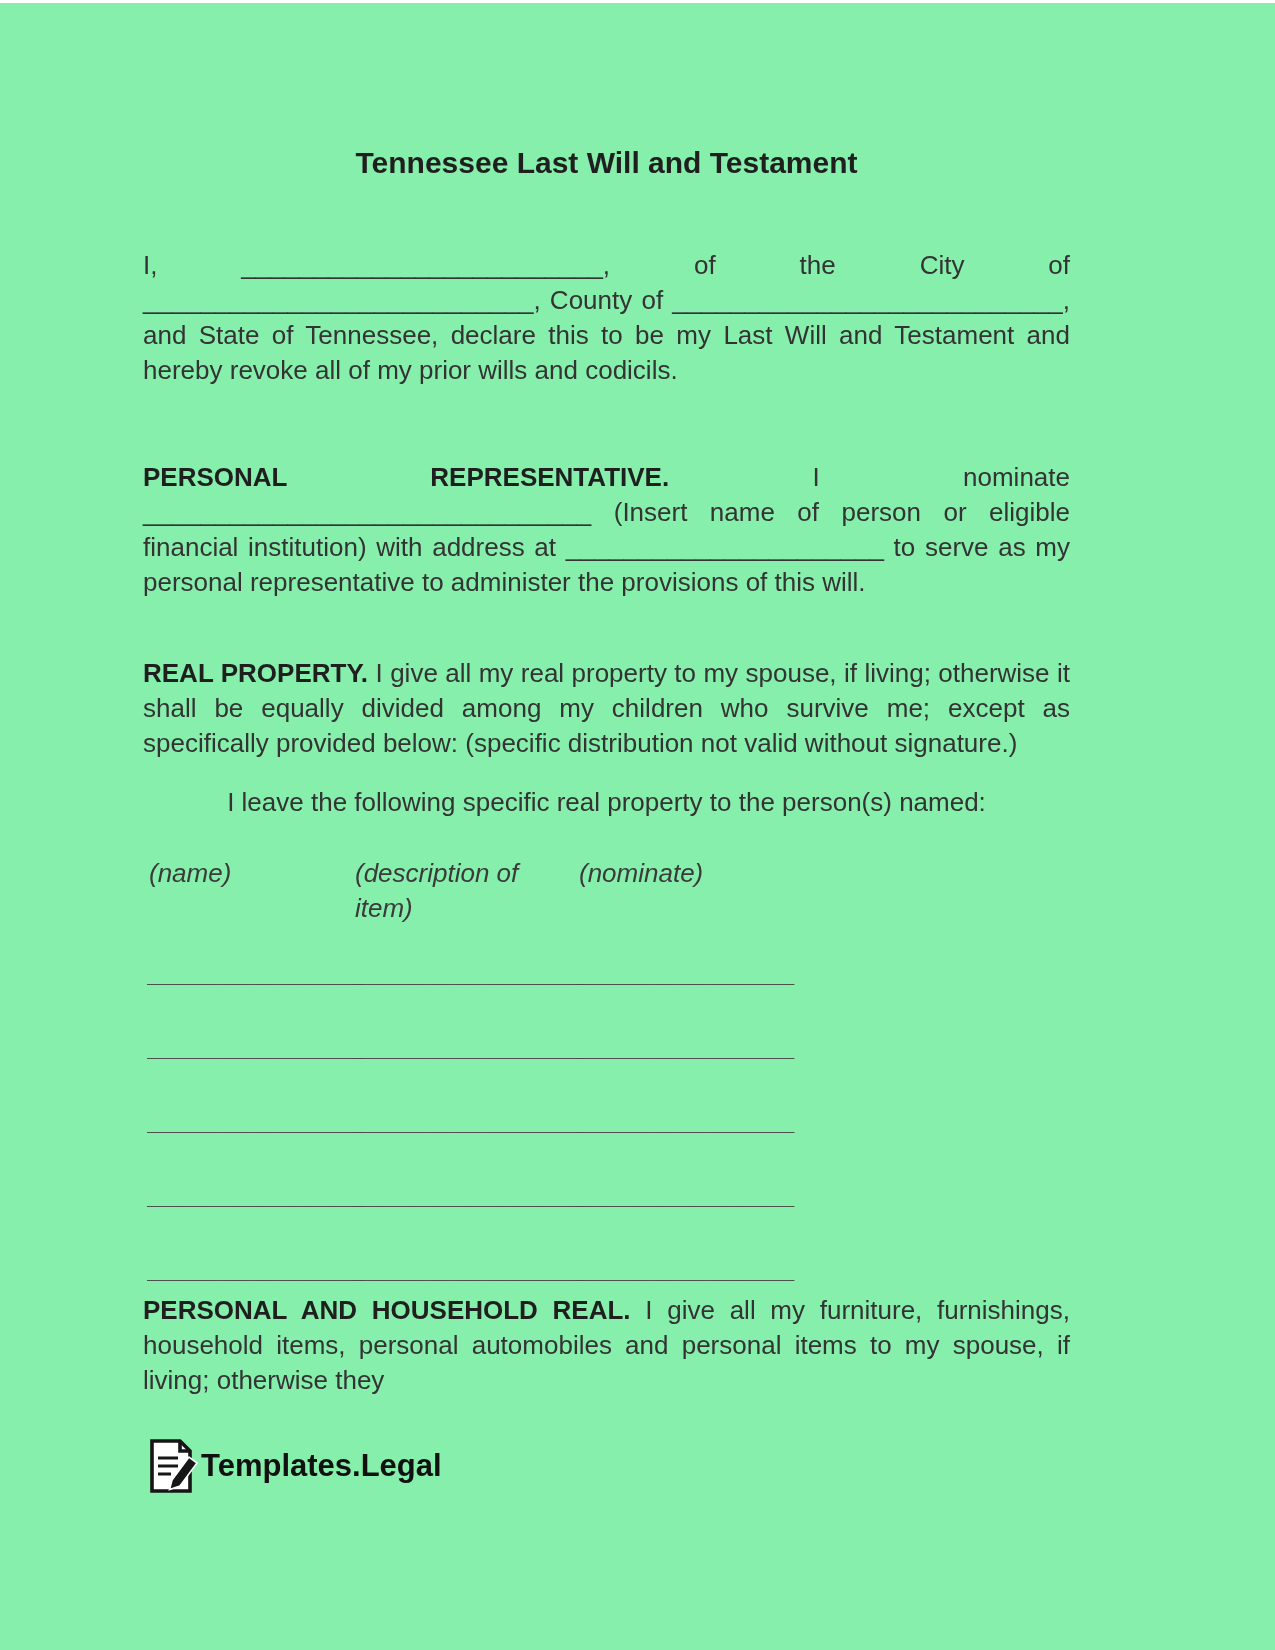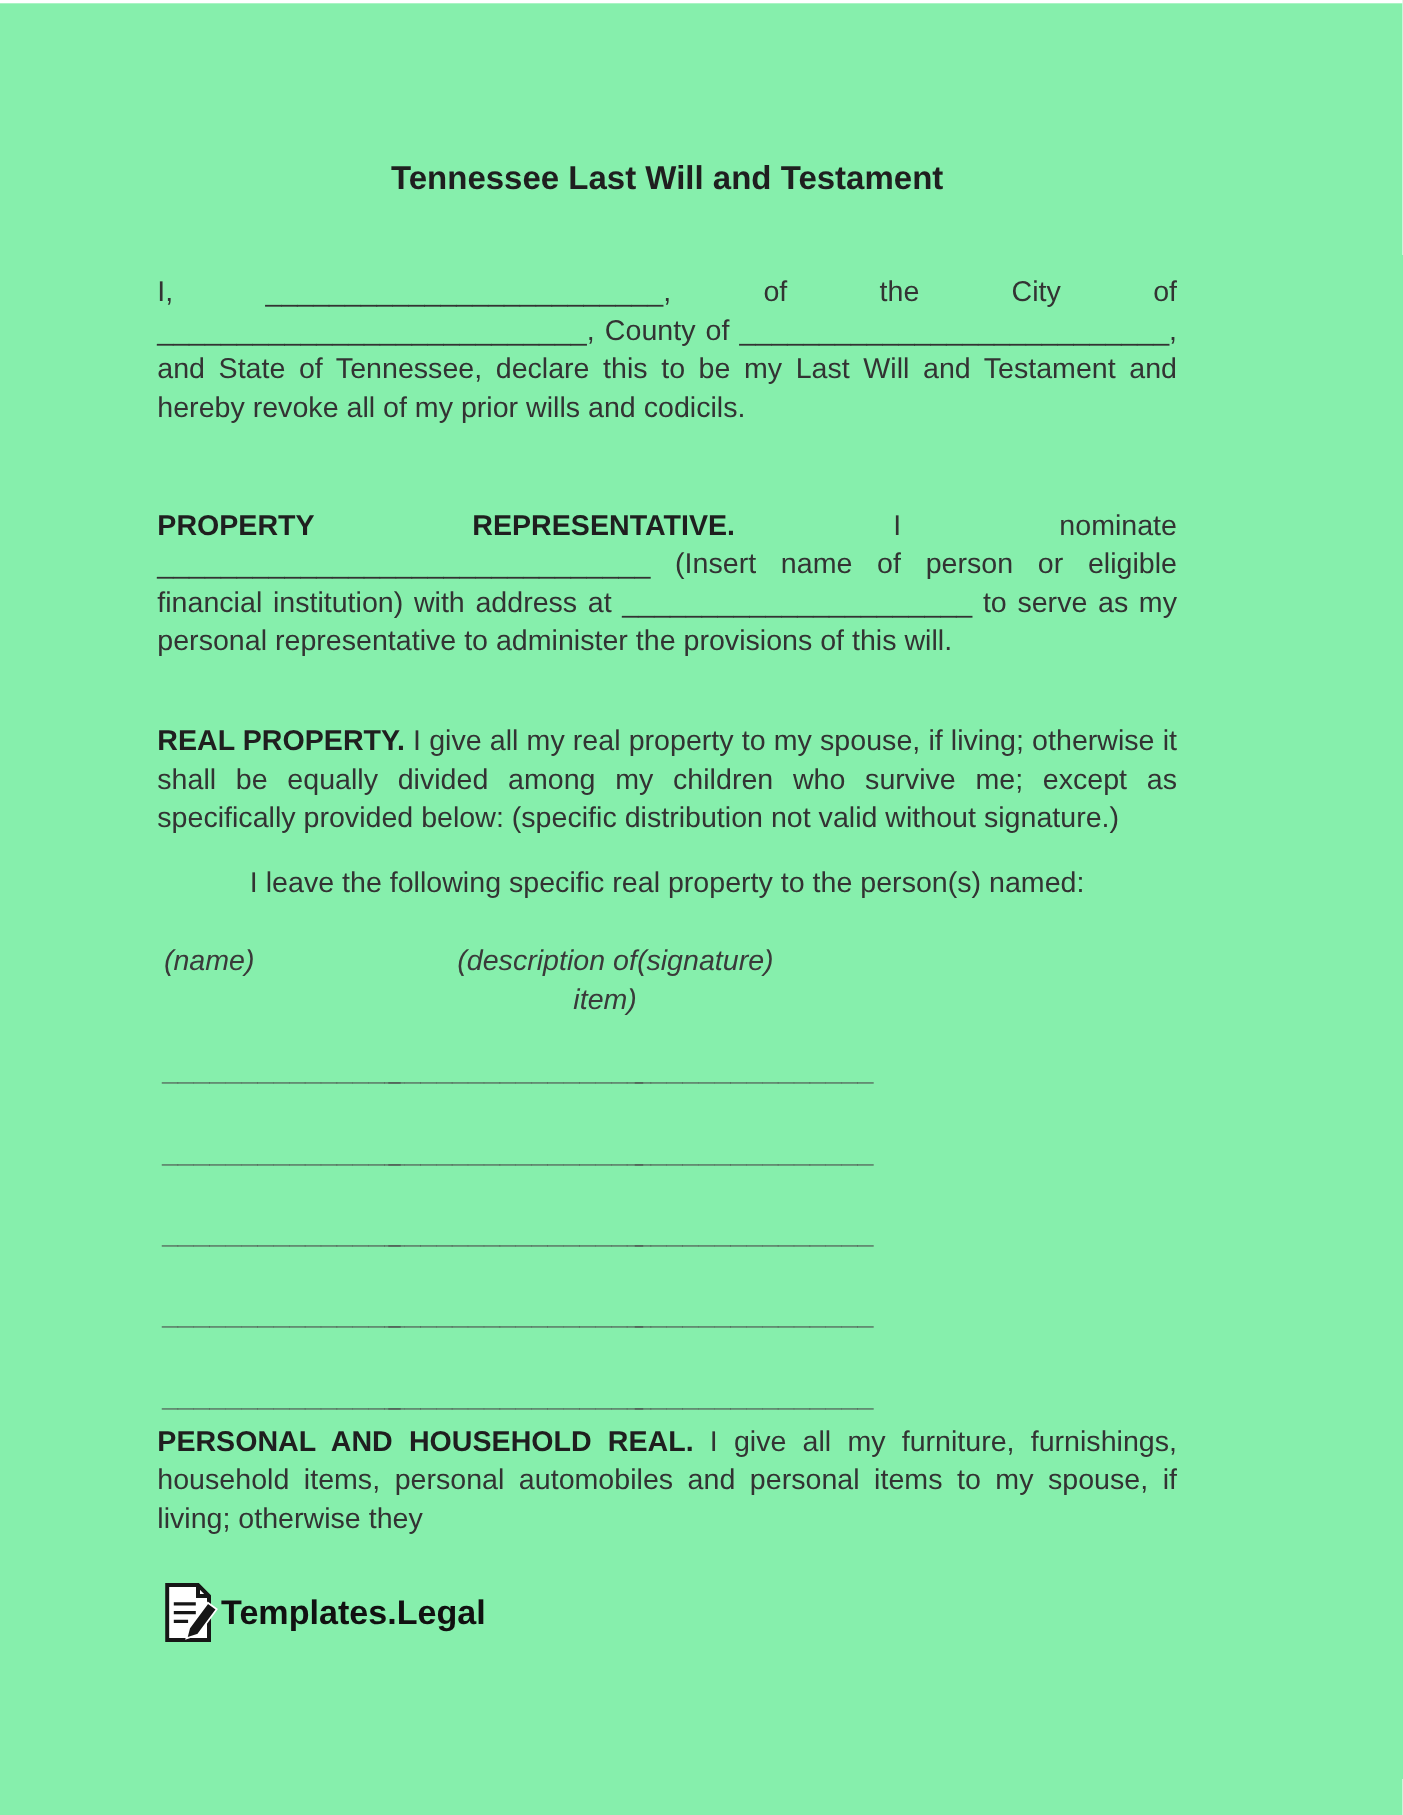--- a/index.html
+++ b/index.html
@@ -29,21 +29,21 @@
   .intro { margin-top: 68px; }
   .sec-pr { margin-top: 72px; }
   .para-gap { margin-top: 20px; }
   .sec-rp { margin-top: 56px; }
   .lead-in { margin-top: 24px; text-align: center; }
   .tbl { margin-top: 36px; padding-left: 6px; font-style: italic; }
   .tbl-head { display: flex; margin-bottom: 30px; color: #3a3a3a; }
   .tbl-row { display: flex; margin-bottom: 39px; color: #4a4a4a; }
   .tbl-row:last-child { margin-bottom: 0; }
   .col1 { width: 206px; }
-  .col2 { width: 224px; text-align: right; }
+  .col2 { width: 224px; }
   .col3 { flex: 1; }
   .sec-phi { margin-top: 6px; }
   .footer {
     position: absolute;
     left: 145px;
     top: 1434px;
     display: flex;
     align-items: center;
   }
   .brand {
@@ -57,32 +57,32 @@
 </head>
 <body>
 
 <div class="page">
 
   <h1 class="doc-title">Tennessee Last Will and Testament</h1>
 
   <p class="para intro">I, _________________________, of the City of ___________________________, County of ___________________________, and State of Tennessee, declare this to be my Last Will and Testament and hereby revoke all of my prior wills and codicils.</p>
 
   <div class="sec-pr">
-    <p class="para"><strong class="sec-h">PROPERTY REPRESENTATIVE.</strong> <span>I nominate _______________________________ (Insert name of person or eligible financial institution) with address at ______________________ to serve as my personal representative to administer the provisions of this will.</span></p>
+    <p class="para"><strong class="sec-h">PERSONAL REPRESENTATIVE.</strong> <span>I nominate _______________________________ (Insert name of person or eligible financial institution) with address at ______________________ to serve as my personal representative to administer the provisions of this will.</span></p>
   </div>
 
   <div class="sec-rp">
     <p class="para"><strong class="sec-h">REAL PROPERTY.</strong> <span>I give all my real property to my spouse, if living; otherwise it shall be equally divided among my children who survive me; except as specifically provided below: (specific distribution not valid without signature.)</span></p>
     <p class="lead-in">I leave the following specific real property to the person(s) named:</p>
 
     <div class="tbl">
       <div class="tbl-head">
         <span class="col1">(name)</span>
         <span class="col2">(description of item)</span>
-        <span class="col3">(signature)</span>
+        <span class="col3">(nominate)</span>
       </div>
 
       <div class="tbl-row">
         <span class="col1">_______________</span>
         <span class="col2">________________</span>
         <span class="col3">_______________</span>
       </div>
       <div class="tbl-row">
         <span class="col1">_______________</span>
         <span class="col2">________________</span>

